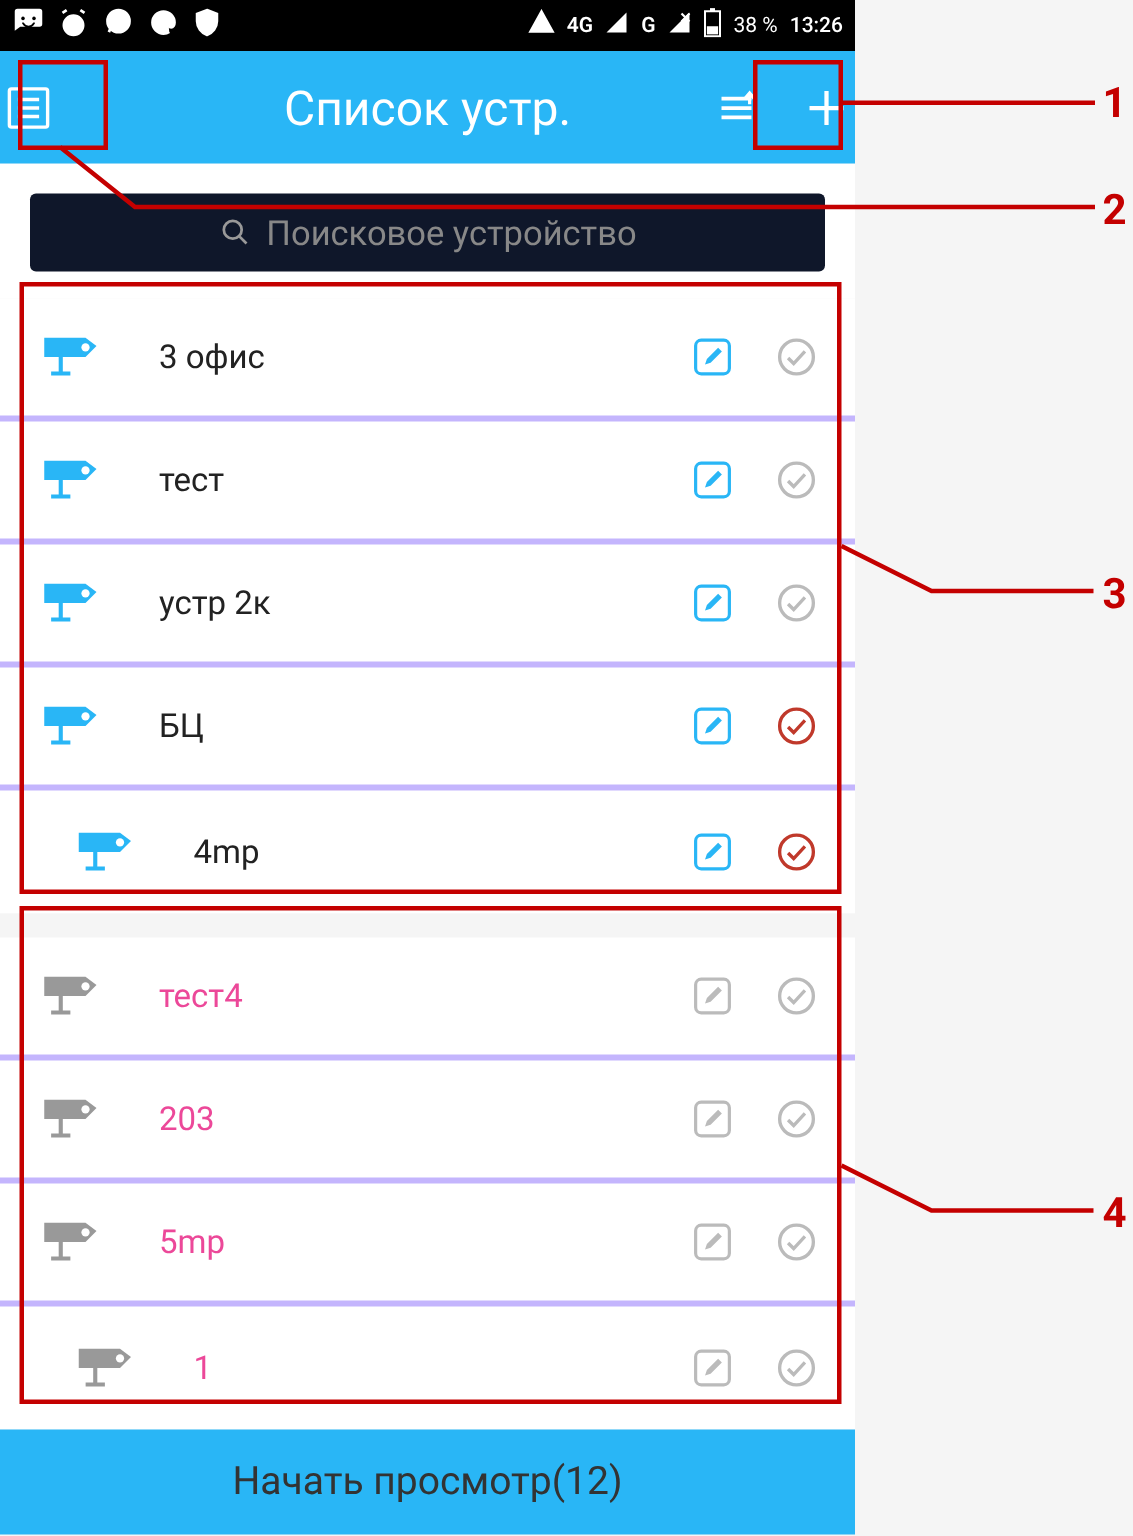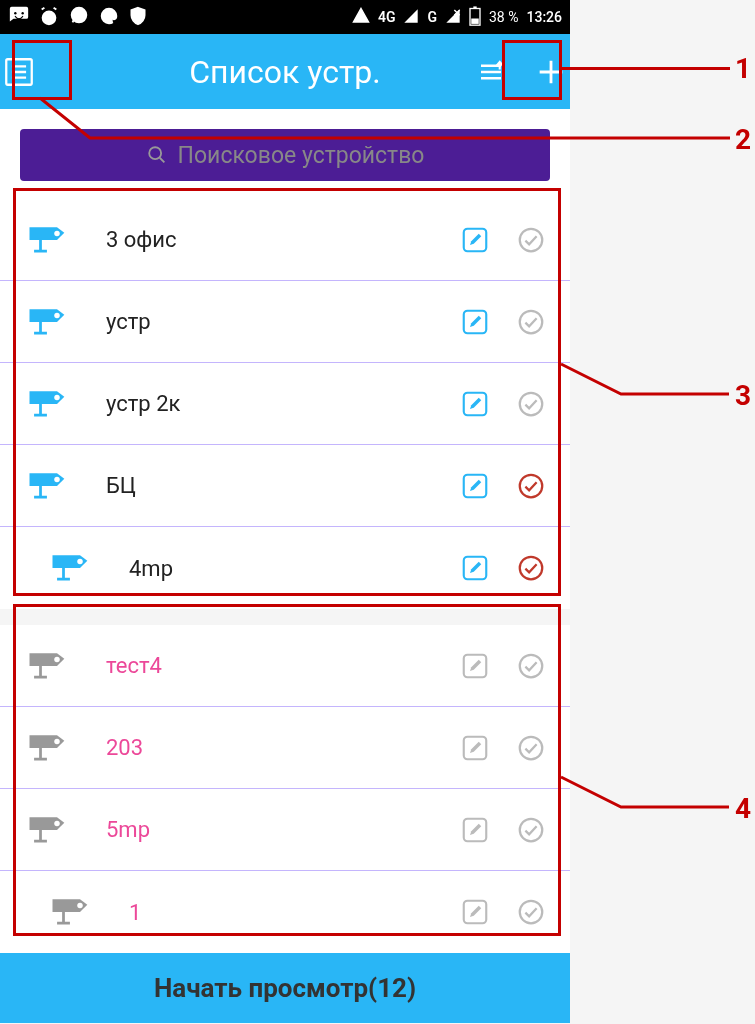--- a/index.html
+++ b/index.html
@@ -19,41 +19,41 @@
       height: 75px; background: #29b6f6;
       display: flex; align-items: center; justify-content: space-between;
       padding: 0 2px; position: relative;
     }
     .titlebar .center { position: absolute; left: 50%; transform: translateX(-50%); color: #fff; font-size: 32px; }
     .titlebar .tb-right { display: flex; align-items: center; gap: 28px; }
     .tb-icon { color: #fff; display: flex; align-items: center; justify-content: center; }
 
     .search-wrap { padding: 20px 20px 18px 20px; background: #fff; }
     .search {
-      background: #4c1d95; border-radius: 4px; height: 52px;
+      background: #0f172a; border-radius: 4px; height: 52px;
       display: flex; align-items: center; justify-content: center; gap: 10px;
       color: #888; font-size: 23px;
     }
 
     .devlist { background: #fff; }
     .row {
       height: 82px; display: flex; align-items: center; padding: 0 24px;
-      border-bottom: 1px solid #c4b5fd;
+      border-bottom: 4px solid #c4b5fd;
     }
     .row:last-child { border-bottom: none; margin-left: 23px; }
     .cam { width: 54px; display: flex; }
     .dname { flex: 1; font-size: 22px; color: #222; padding-left: 28px; }
     .row.offline .dname { color: #ec4899; }
     .rbtns { display: flex; align-items: center; gap: 26px; }
     .editbtn, .checkbtn { display: flex; align-items: center; justify-content: center; }
     .gap { height: 16px; background: #f5f5f5; }
 
     .bottombar {
       height: 70px; background: #29b6f6; display: flex; align-items: center; justify-content: center;
-      color: #333; font-size: 26px; position: absolute; left: 0; right: 0; width: 570px; font-weight: bold;
+      color: #333; font-size: 26px; position: absolute; left: 0; right: 0; width: 570px;
     }
 
     
     .anno { position: absolute; border: 3px solid #c40000; pointer-events: none; }
     .anno-line { position: absolute; background: #c40000; height: 3px; }
     .anno-num { position: absolute; color: #c40000; font-size: 28px; font-weight: 700; }
   </style>
 </head>
 <body>
 
@@ -187,21 +187,21 @@
       </div>
     </div>
         <div class="row ">
       <div class="cam">
             <svg width="44" height="34" viewBox="0 0 48 36">
     <path d="M6 4 L36 4 L44 10 L36 18 L6 18 Z" fill="#29b6f6"></path>
     <circle cx="36" cy="11" r="3" fill="#fff"></circle>
     <path d="M18 18 L18 30 M11 30 L25 30" stroke="#29b6f6" stroke-width="3" fill="none"></path>
   </svg>
           </div>
-      <div class="dname">устр</div>
+      <div class="dname">тест</div>
       <div class="rbtns">
         <div class="editbtn">
               <svg width="30" height="30" viewBox="0 0 24 24" fill="none" stroke="#29b6f6" stroke-width="1.7">
     <rect x="3" y="3" width="18" height="18" rx="3"></rect>
     <path d="M8 16l1-3 6-6 2 2-6 6-3 1z" fill="#29b6f6" stroke="none"></path>
   </svg>
             </div>
         <div class="checkbtn">
               <svg width="30" height="30" viewBox="0 0 24 24" fill="none" stroke="#bbb" stroke-width="1.8">
     <circle cx="12" cy="12" r="9"></circle>

